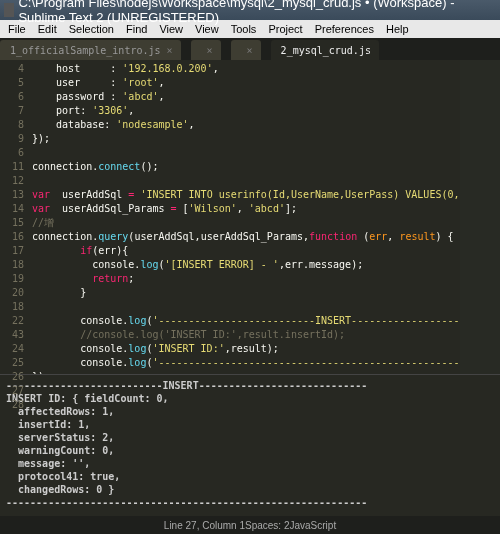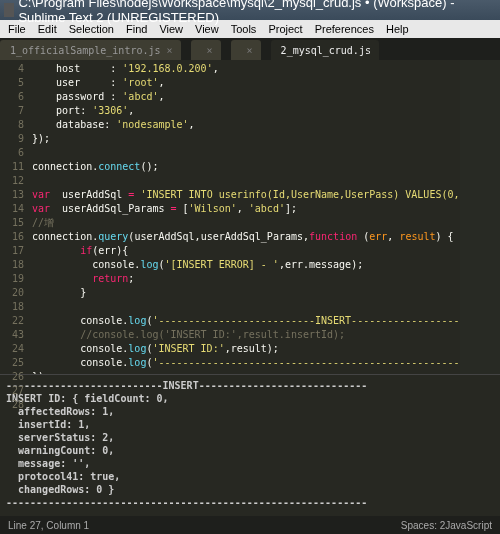--- a/index.html
+++ b/index.html
@@ -13,21 +13,21 @@
 .tab.active { background: #272822; color: #eee; }
 .tab .close { margin-left: 6px; color: #777; font-size: 10px; }
 .editor-wrap { display: flex; height: 314px; position: relative; }
 .gutter { width: 32px; background: #272822; color: #75715e; text-align: right; padding: 2px 8px 2px 0; line-height: 14px; font-size: 10px; }
 .code { flex: 1; padding: 2px 0; line-height: 14px; font-size: 10px; white-space: pre; overflow: hidden; }
 .minimap { width: 40px; background: #2a2b26; opacity: 0.5; }
 .line { height: 14px; }
 .kw { color: #f92672; } .str { color: #e6db74; } .fn { color: #66d9ef; } .cm { color: #75715e; }
 .pn { color: #f8f8f2; } .op { color: #f92672; } .arg { color: #fd971f; }
 .console-wrap { border-top: 1px solid #444; height: 130px; background: #272822; color: #ccc; font-size: 10px; line-height: 13px; padding: 4px 6px; white-space: pre; overflow: hidden; font-weight: bold; }
-.statusbar { position: absolute; bottom: 0; left: 0; right: 0; height: 18px; background: #1e1f1c; color: #aaa; font-size: 10px; display: flex; align-items: center; justify-content: space-between; padding: 0 8px; font-family: "Segoe UI", sans-serif; }
+.statusbar { position: absolute; bottom: 0; left: 0; right: 0; height: 18px; background: #1e1f1c; color: #aaa; font-size: 10px; display: flex; align-items: center; justify-content: center; padding: 0 8px; font-family: "Segoe UI", sans-serif; }
 .statusbar .right { display: flex; }
 </style>
 </head>
 <body>
 
 <div class="titlebar">
   <span class="icon"></span>
   <span>C:\Program Files\nodejs\Workspace\mysql\2_mysql_crud.js • (Workspace) - Sublime Text 2 (UNREGISTERED)</span>
 </div>
 

